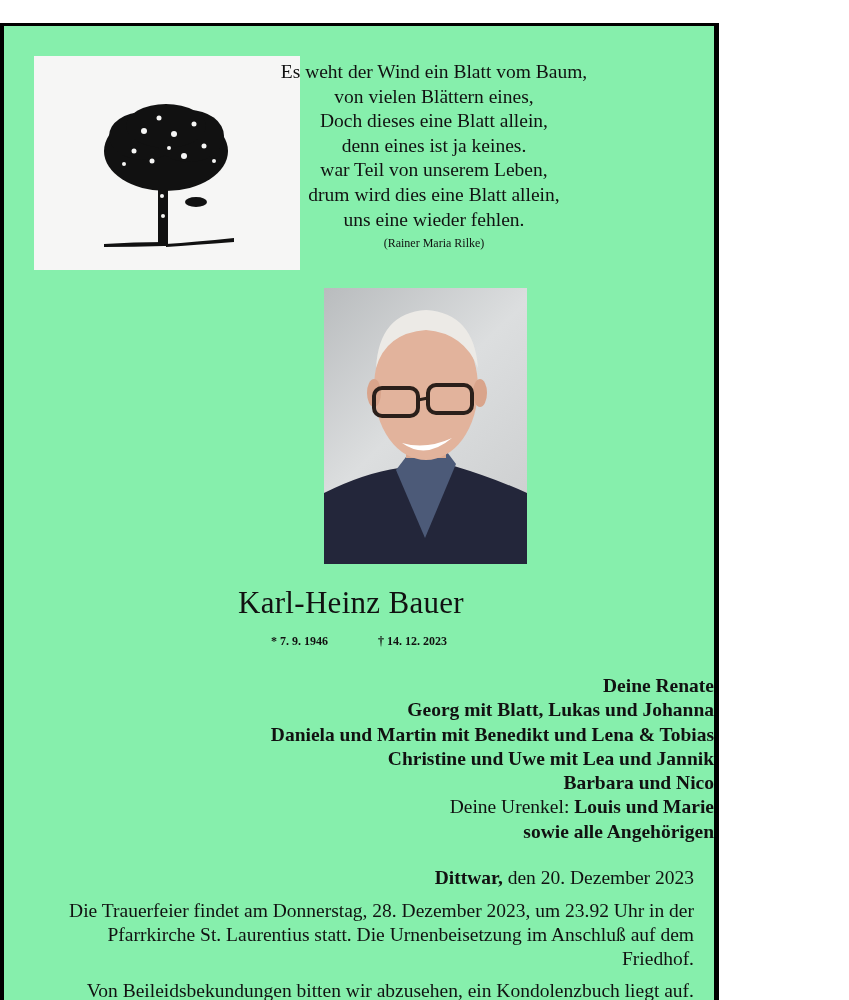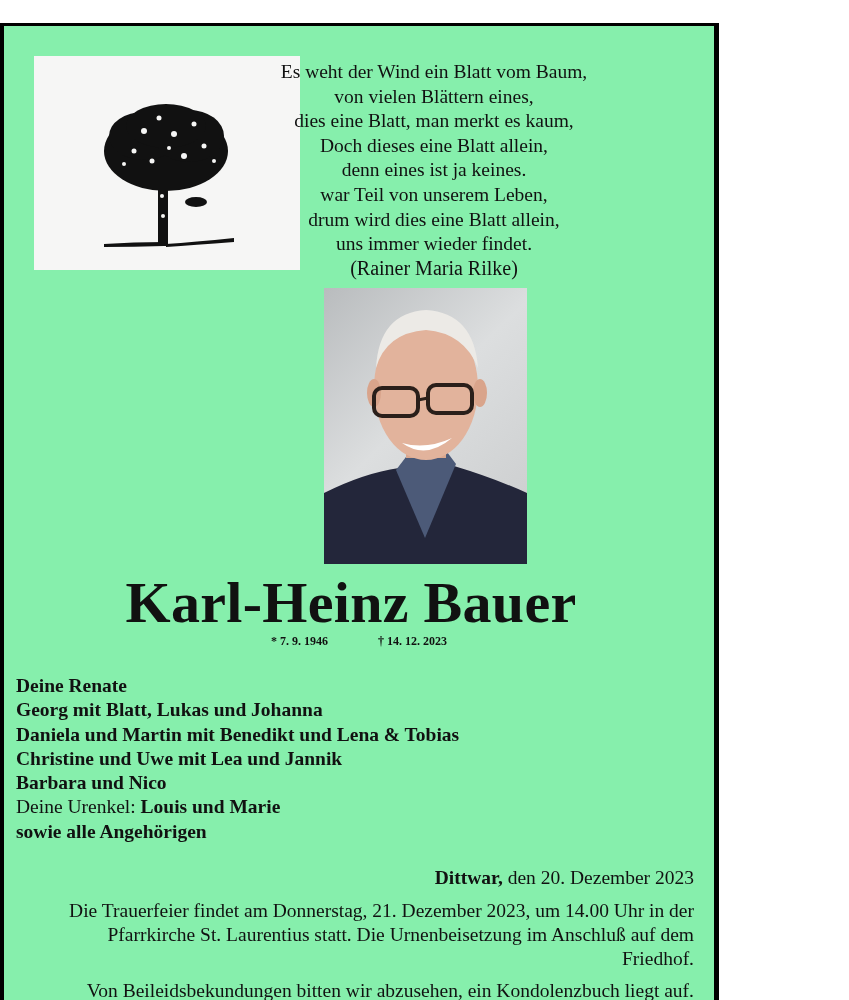--- a/index.html
+++ b/index.html
@@ -19,36 +19,36 @@
   }
   .tree-box {
     position: absolute; left: 30px; top: 30px; width: 266px; height: 214px;
     background: #f6f6f5;
   }
   .tree-box svg { position: absolute; left: 0; top: 0; }
   .poem {
     position: absolute; left: 230px; top: 34px; width: 400px;
     text-align: center; font-size: 19.5px; line-height: 24.6px;
   }
-  .poem .author { font-size: 20px; line-height: 22px; }
+  .poem .author { font-size: 12px; line-height: 22px; }
   .photo {
     position: absolute; left: 320px; top: 262px; width: 203px; height: 276px;
     overflow: hidden; background: linear-gradient(135deg,#b9bcbe 0%,#dcdedf 45%,#c9cbcc 100%);
   }
   .name {
     position: absolute; left: 0; right: 16px; top: 552px; text-align: center;
-    font-weight: bold; font-size: 58px; line-height: 50px; letter-spacing: 0.3px;
+    font-weight: normal; font-size: 31px; line-height: 50px; letter-spacing: 0.3px;
   }
   .dates {
     position: absolute; left: 0; right: 0; top: 602px; text-align: center;
     font-weight: bold; font-size: 12px; line-height: 26px;
   }
   .dates .gap { display: inline-block; width: 50px; }
   .family {
-    position: absolute; left: 12px; right: 0; top: 648px; text-align: left;
+    position: absolute; left: 4px; right: 0; top: 648px; text-align: right;
     font-size: 19.5px; line-height: 24.3px;
   }
   .family .b { font-weight: bold; }
   .footer {
     position: absolute; left: 29px; right: 20px; top: 840px;
     font-size: 19.5px; line-height: 24px;
   }
   .footer p { margin: 0; text-align: right; }
   .footer .p2 { margin-top: 9px; }
   .footer .p3 { margin-top: 8px; }
@@ -84,26 +84,25 @@
         <circle cx="90" cy="108" r="2"></circle>
           <circle cx="128" cy="140" r="2"></circle>
         <circle cx="129" cy="160" r="2"></circle>
       </g>
     </svg>
   </div>
 
   <div class="poem">
     <div>Es weht der Wind ein Blatt vom Baum,</div>
     <div>von vielen Blättern eines,</div>
-    <div>dies eine Blatt, man merkt es kaum,</div>
     <div>Doch dieses eine Blatt allein,</div>
     <div>denn eines ist ja keines.</div>
     <div>war Teil von unserem Leben,</div>
     <div>drum wird dies eine Blatt allein,</div>
-    <div>uns immer wieder findet.</div>
+    <div>uns eine wieder fehlen.</div>
     <div class="author">(Rainer Maria Rilke)</div>
   </div>
 
   <div class="photo">
     <svg width="203" height="276" viewBox="0 0 203 276">
       <path d="M0 205 Q40 185 75 180 L101 240 L130 178 Q170 190 203 205 L203 276 L0 276 Z" fill="#23263a"></path>
       <path d="M72 182 L101 250 L132 176 L120 160 L85 165 Z" fill="#4c5a78"></path>
       <rect x="82" y="140" width="40" height="30" fill="#d9a78e"></rect>
       <ellipse cx="102" cy="100" rx="52" ry="72" fill="#e2b39c"></ellipse>
       <path d="M52 80 Q55 25 102 22 Q150 25 154 80 Q140 45 102 42 Q62 45 52 80 Z" fill="#eceae6"></path>
@@ -127,17 +126,17 @@
     <div class="b">Georg mit Blatt, Lukas und Johanna</div>
     <div class="b">Daniela und Martin mit Benedikt und Lena &amp; Tobias</div>
     <div class="b">Christine und Uwe mit Lea und Jannik</div>
     <div class="b">Barbara und Nico</div>
     <div><span>Deine Urenkel:</span> <span class="b">Louis und Marie</span></div>
     <div class="b">sowie alle Angehörigen</div>
   </div>
 
   <div class="footer">
     <p><b>Dittwar,</b><span> den 20. Dezember 2023</span></p>
-    <p class="p2"><span>Die Trauerfeier findet am Donnerstag, 21. Dezember 2023, um 14.00 Uhr in der</span><br><span>Pfarrkirche St. Laurentius statt. Die Urnenbeisetzung im Anschluß auf dem Friedhof.</span></p>
+    <p class="p2"><span>Die Trauerfeier findet am Donnerstag, 28. Dezember 2023, um 23.92 Uhr in der</span><br><span>Pfarrkirche St. Laurentius statt. Die Urnenbeisetzung im Anschluß auf dem Friedhof.</span></p>
     <p class="p3">Von Beileidsbekundungen bitten wir abzusehen, ein Kondolenzbuch liegt auf.</p>
   </div>
 
 </div>
 
 </body></html>

